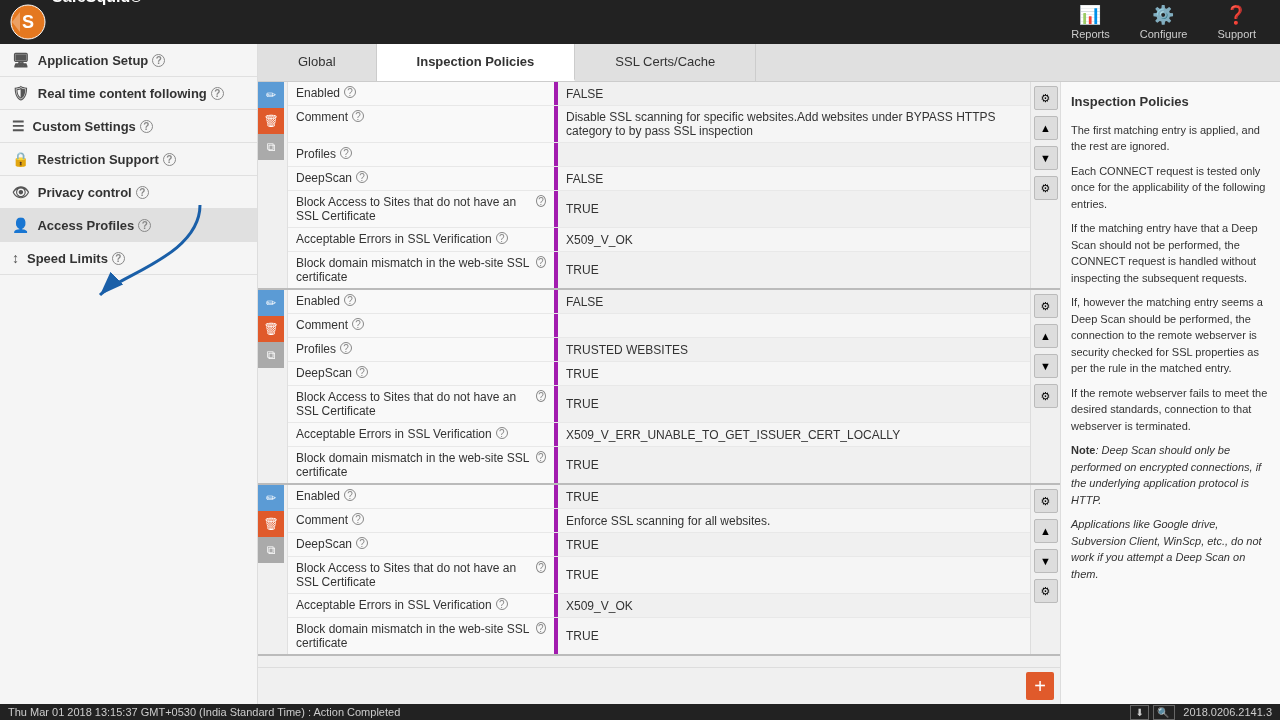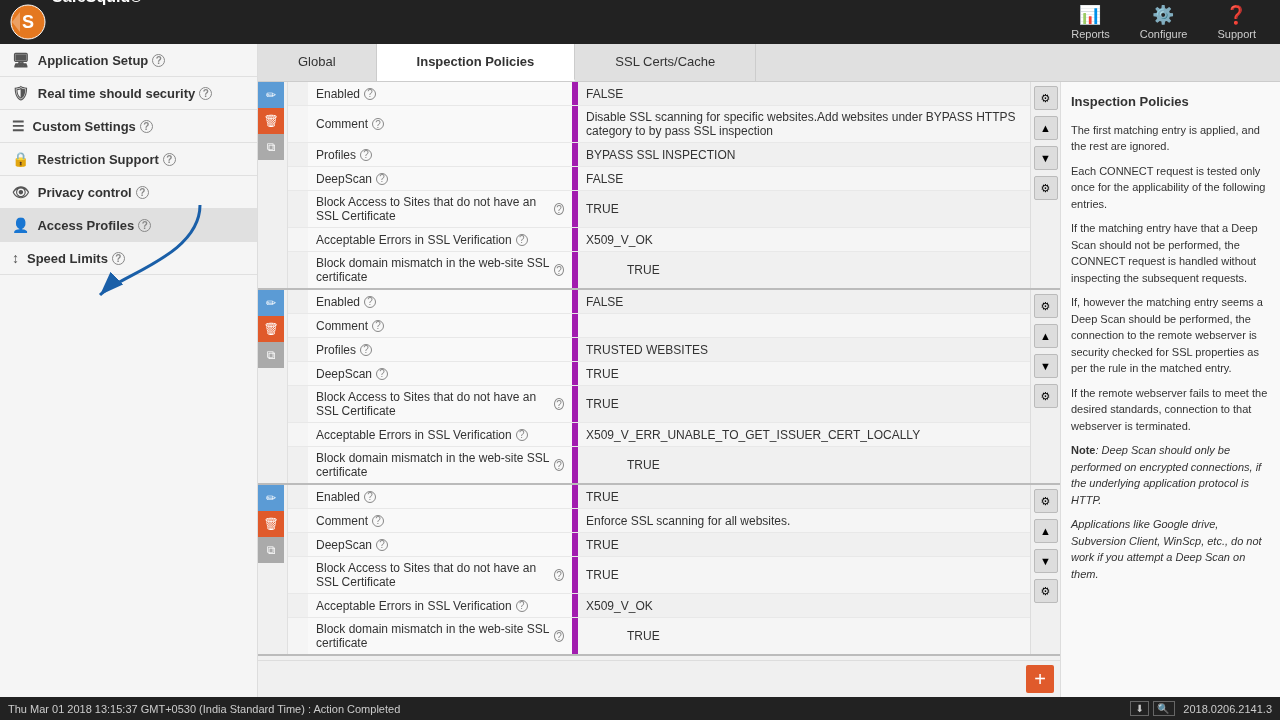--- a/index.html
+++ b/index.html
@@ -132,21 +132,21 @@
       display: flex;
       flex: 1;
       overflow: hidden;
     }
     .entry-row {
       display: flex;
       align-items: stretch;
       border-bottom: 1px solid #e8e8e8;
       min-height: 24px;
     }
-    .entry-row:last-child { border-bottom: none; gap: 41px; }
+    .entry-row:last-child { border-bottom: none; }
     .action-btn {
       width: 26px;
       height: 26px;
       display: flex;
       align-items: center;
       justify-content: center;
       cursor: pointer;
       font-size: 12px;
       border: none;
       color: #fff;
@@ -154,25 +154,24 @@
     .action-btn.edit { background: #5b9bd5; }
     .action-btn.delete { background: #e05a2b; }
     .action-btn.copy { background: #888; }
 
     .row-label {
       width: 270px;
       flex-shrink: 0;
       padding: 4px 8px;
       color: #333;
       display: flex;
-      align-items: center;
+      align-items: flex-start;
       font-size: 12px;
       background: #f9f9f9;
-      border-right: 6px solid #a21caf;
-      margin-left: 20px;
+      border-right: 4px solid #a21caf;
     }
     .row-label .help-icon {
       margin-left: 4px;
       color: #888;
       font-size: 10px;
       border: 1px solid #888;
       border-radius: 50%;
       width: 12px;
       height: 12px;
       display: inline-flex;
@@ -245,21 +244,21 @@
       font-size: 20px;
       display: flex;
       align-items: center;
       justify-content: center;
       cursor: pointer;
       border-radius: 2px;
     }
 
     
     .status-bar {
-      height: 23px;
+      height: 16px;
       background: #222;
       color: #ccc;
       font-size: 11px;
       display: flex;
       align-items: center;
       padding: 0 8px;
       justify-content: space-between;
     }
     .status-right {
       display: flex;
@@ -339,21 +338,21 @@
   <div class="layout" style="flex:1; overflow:hidden; display:flex; position:relative;">
 
     <div class="sidebar">
       <div class="sidebar-item">
         <span class="si-icon">🖥</span>
         <span>Application Setup</span>
         <span class="si-help">?</span>
       </div>
       <div class="sidebar-item">
         <span class="si-icon">🛡</span>
-        <span>Real time should security</span>
+        <span>Real time content following</span>
         <span class="si-help">?</span>
       </div>
       <div class="sidebar-item">
         <span class="si-icon">☰</span>
         <span>Custom Settings</span>
         <span class="si-help">?</span>
       </div>
       <div class="sidebar-item">
         <span class="si-icon">🔒</span>
         <span>Restriction Support</span>
@@ -416,21 +415,20 @@
                 <div class="entry-row">
                   <div class="row-label">Enabled <span class="help-icon">?</span></div>
                   <div class="row-value">FALSE</div>
                 </div>
                 <div class="entry-row" style="background:#f5f5f5;">
                   <div class="row-label">Comment <span class="help-icon">?</span></div>
                   <div class="row-value">Disable SSL scanning for specific websites.Add websites under BYPASS HTTPS category to by pass SSL inspection</div>
                 </div>
                 <div class="entry-row">
                   <div class="row-label">Profiles <span class="help-icon">?</span></div>
-                  <div class="row-value">BYPASS SSL INSPECTION</div>
                 </div>
                 <div class="entry-row" style="background:#f5f5f5;">
                   <div class="row-label">DeepScan <span class="help-icon">?</span></div>
                   <div class="row-value">FALSE</div>
                 </div>
                 <div class="entry-row">
                   <div class="row-label">Block Access to Sites that do not have an SSL Certificate <span class="help-icon">?</span></div>
                   <div class="row-value">TRUE</div>
                 </div>
                 <div class="entry-row" style="background:#f5f5f5;">

